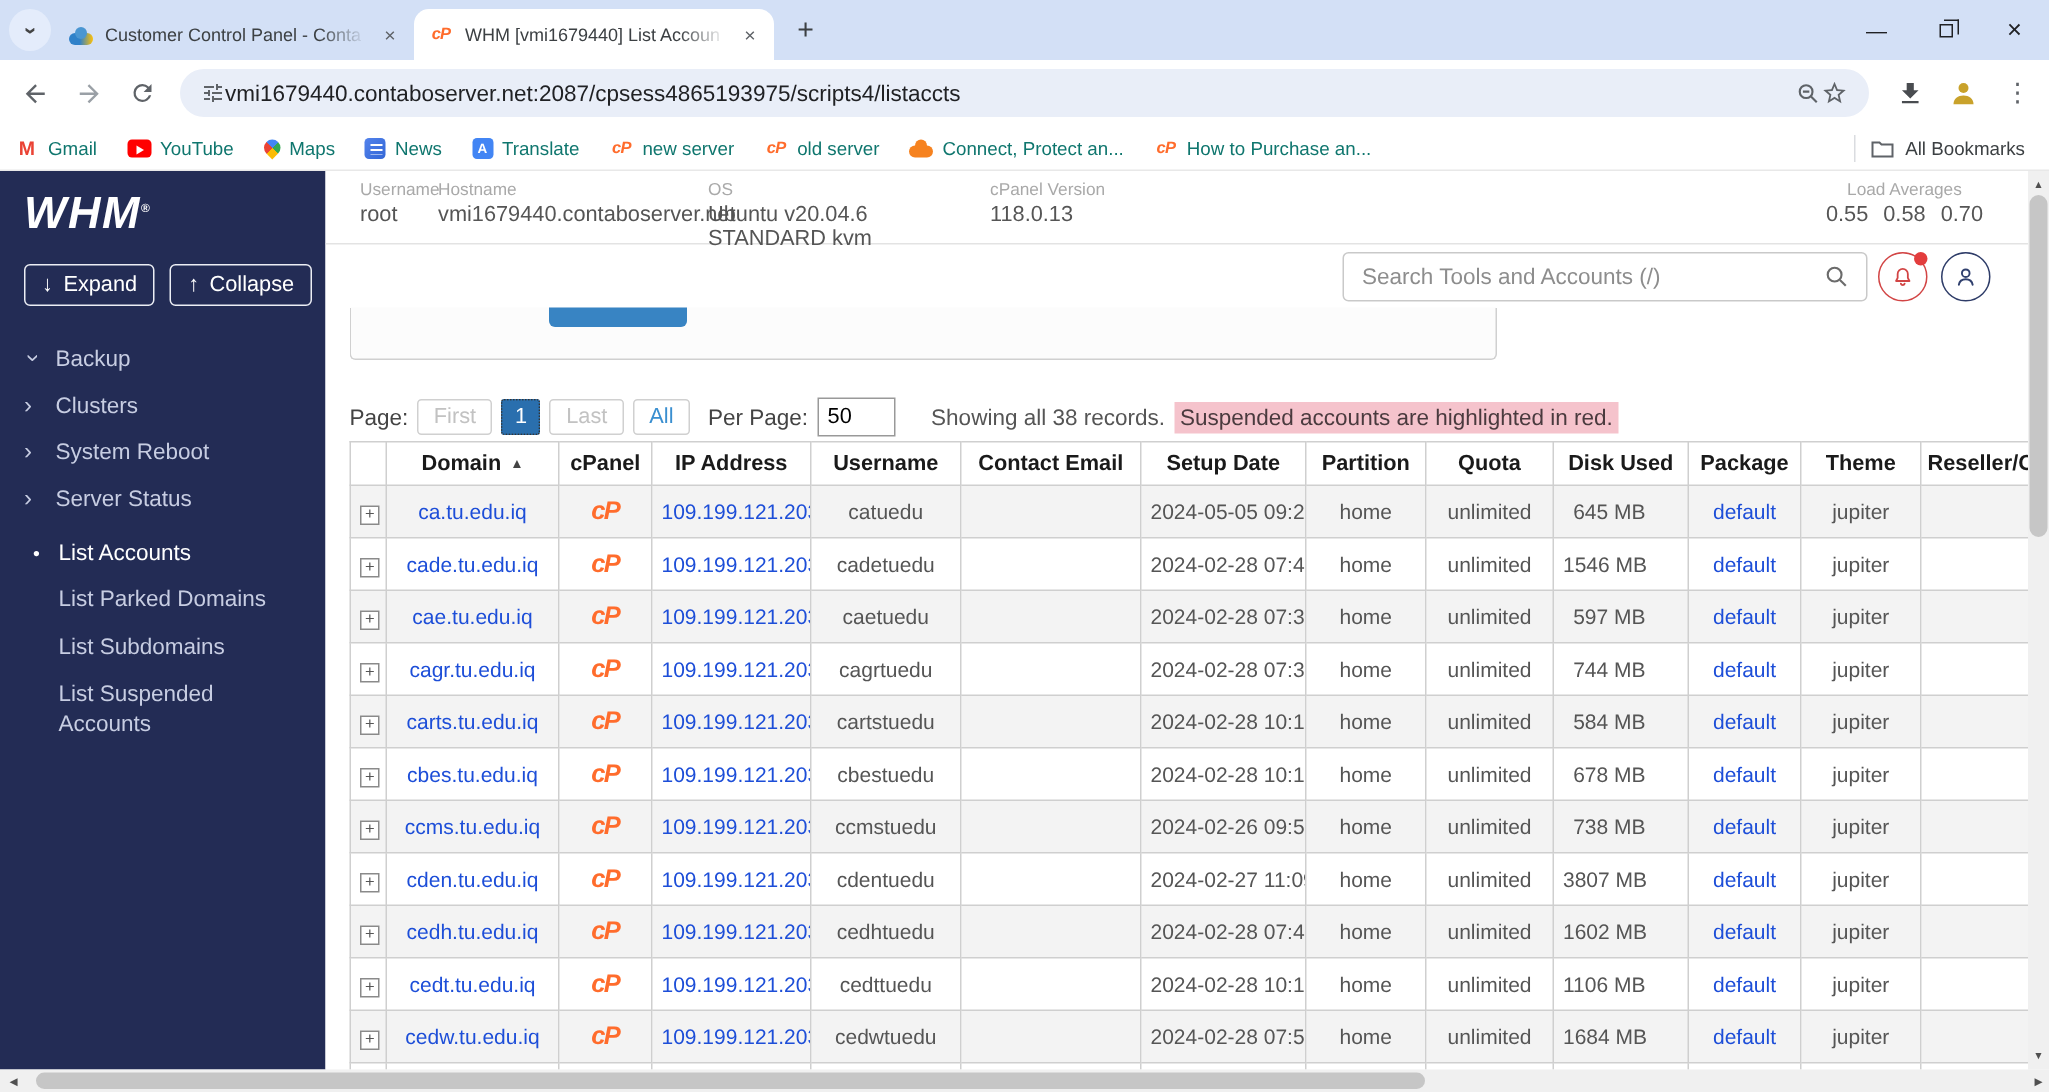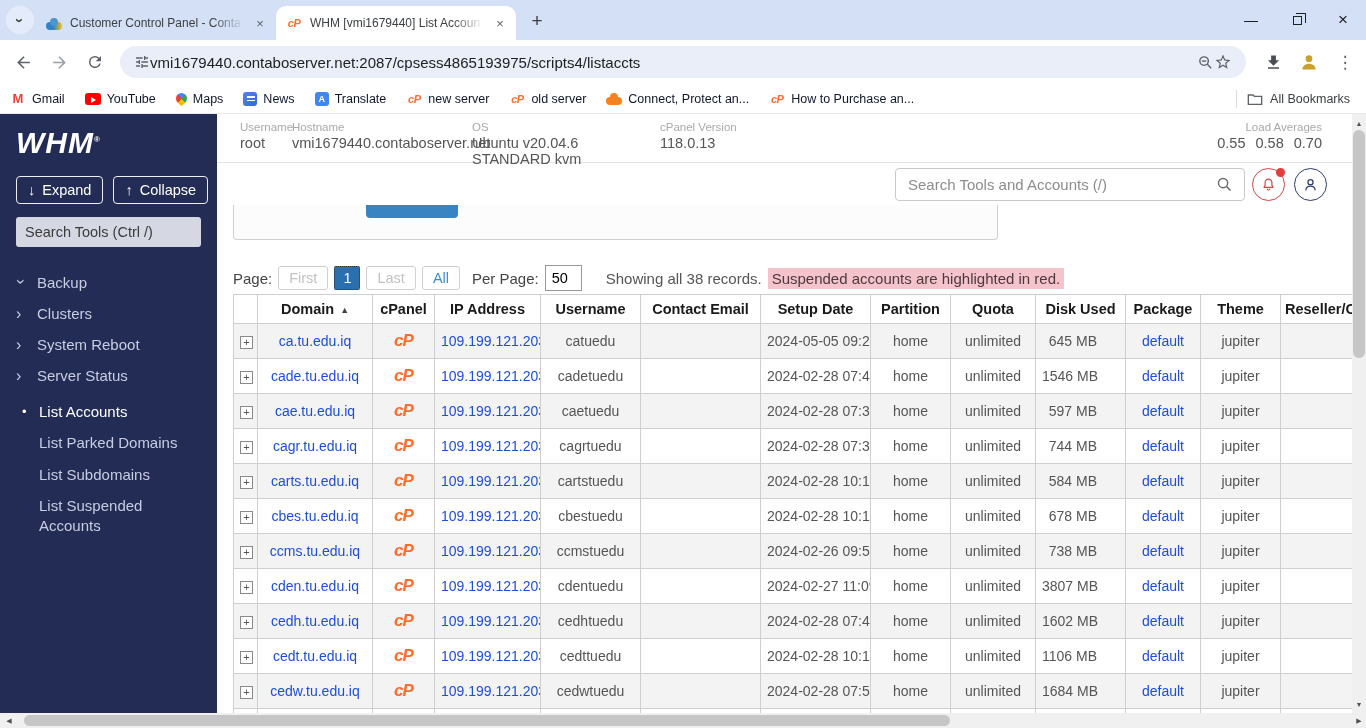--- a/index.html
+++ b/index.html
@@ -29,21 +29,21 @@
 
   .toolbar { position:absolute; left:0; top:40px; width:1366px; height:44px; background:#fff; }
   .nav-ico { position:absolute; top:11px; width:22px; height:22px; display:flex; align-items:center; justify-content:center; cursor:pointer; }
   .omnibox { position:absolute; left:120px; top:6px; width:1126px; height:32px; background:#e9eef8; border-radius:16px;
     display:flex; align-items:center; padding:0 14px; gap:0; }
   .omni-url { font-size:15px; color:#202124; flex:1; white-space:nowrap; overflow:hidden; }
 
   .bookmarks-bar { position:absolute; left:0; top:84px; width:1366px; height:30px; background:#fff;
     border-bottom:1px solid #e8e8e8; display:flex; align-items:center; padding:0 10px; }
   .bm-list { display:flex; align-items:center; gap:20px; flex:1; }
-  .bm-item { display:flex; align-items:center; gap:6px; font-size:12.5px; color:#0f172a; cursor:pointer; white-space:nowrap; }
+  .bm-item { display:flex; align-items:center; gap:6px; font-size:12.5px; color:#0f766e; cursor:pointer; white-space:nowrap; }
   .bm-icon { width:16px; height:16px; display:inline-flex; align-items:center; justify-content:center; flex:none; position:relative; }
   .icon-gmail::before { content:"M"; color:#ea4335; font-weight:900; font-size:13px; }
   .icon-youtube { width:16px; height:12px; background:#f00; border-radius:3px; }
   .icon-youtube::before { content:""; position:absolute; left:6px; top:4px; border-left:5px solid #fff;
     border-top:3px solid transparent; border-bottom:3px solid transparent; }
   .icon-maps { width:11px; height:11px; border-radius:50% 50% 50% 0; transform:rotate(-45deg);
     background:conic-gradient(#4285f4 0 25%, #34a853 0 50%, #fbbc04 0 75%, #ea4335 0); }
   .icon-news { width:14px; height:14px; border-radius:3px; background:linear-gradient(135deg,#5383ec,#3367d6); }
   .icon-news::before { content:""; position:absolute; left:4px; top:4px; width:8px; height:7px;
     background:repeating-linear-gradient(#fff 0 1.5px, transparent 1.5px 3.5px); }
@@ -81,21 +81,21 @@
   .nav-child.active .bullet { display:inline; }
 
   .main { position:absolute; left:217px; top:0; width:1149px; height:599px; background:#fff; overflow:hidden; }
 
   .server-bar { position:absolute; left:0; top:0; width:100%; height:49px; border-bottom:1px solid #e3e3e3;
     display:flex; padding:7px 0 0 23px; }
   .si-col { margin-right:0; }
   .si-label { font-size:11.5px; color:#a9a9a9; margin-bottom:2px; }
   .si-value { font-size:14.5px; color:#555; }
   .si-username { width:52px; } .si-hostname { width:180px; } .si-os { width:188px; }
-  .si-load { margin-left:auto; text-align:right; padding-right:44px; }
+  .si-load { margin-left:auto; text-align:center; padding-right:44px; }
   .si-load .si-value { word-spacing:6px; }
 
   .acct-search { position:absolute; left:678px; top:54px; width:350px; height:33px; border:1px solid #c9c9c9;
     border-radius:4px; padding:0 36px 0 12px; font-size:15px; color:#333; font-family:inherit; }
   .acct-search::placeholder { color:#8d8d8d; opacity:1; }
   .acct-search-ico { position:absolute; left:999px; top:62px; pointer-events:none; }
   .circle-btn { position:absolute; top:54px; width:33px; height:33px; border-radius:50%; background:#fff;
     display:flex; align-items:center; justify-content:center; cursor:pointer; }
   .bell-btn { left:1035px; border:1.5px solid #d24545; }
   .bell-dot { position:absolute; right:-1px; top:-1px; width:9px; height:9px; border-radius:50%; background:#e33d3d; }
@@ -106,21 +106,21 @@
   .partial-btn { position:absolute; left:132px; top:0; width:92px; height:13px; background:#3884c3; border-radius:0 0 4px 4px; }
 
   .pagination { position:absolute; left:16px; top:150px; height:28px; display:flex; align-items:center; gap:6px;
     font-size:15px; color:#444; }
   .pg-btn { border:1px solid #d0d0d0; border-radius:3px; background:#fff; font-size:14.5px; padding:3px 10px;
     font-family:inherit; cursor:default; }
   .pg-disabled { color:#c2c2c2; }
   .pg-current { background:#2a6fae; color:#fff; border:1px dotted #333; border-radius:2px; padding:3px 8px; font-size:14.5px; cursor:pointer; }
   .pg-all { color:#3a8fd0; cursor:pointer; }
   .pg-label { margin-left:6px; }
-  .perpage-input { width:37px; height:26px; border:1px solid #999; font-size:14.5px; padding:0 6px; font-family:inherit; margin-right:10px; }
+  .perpage-input { width:52px; height:26px; border:1px solid #999; font-size:14.5px; padding:0 6px; font-family:inherit; margin-right:10px; }
   .records-text { margin-left:8px; color:#555; }
   .suspended-note { background:#f5c3cc; color:#4a3a3e; padding:2px 4px; }
 
   .accounts-table { position:absolute; left:16px; top:180px; border-collapse:collapse; table-layout:fixed; width:1167px;
     font-size:14px; background:#fff; }
   .accounts-table th, .accounts-table td { border:1px solid #cfcfcf; padding:6px; text-align:center; overflow:hidden; white-space:nowrap; }
   .accounts-table th { font-size:14.5px; font-weight:bold; color:#1a1a1a; padding:6px 4px; background:#fff; }
   .accounts-table td { color:#555; padding:7px 6px; }
   .accounts-table tbody tr:nth-child(odd) { background:#f3f3f3; }
   .sort-arrow { font-size:9px; color:#444; margin-left:6px; vertical-align:1px; }
@@ -275,21 +275,20 @@
     <div class="side-btns">
       <button class="side-btn">
           <span>↓</span>
           <span>Expand</span>
         </button>
       <button class="side-btn">
           <span>↑</span>
           <span>Collapse</span>
         </button>
     </div>
-    <input class="side-search" placeholder="Search Tools (Ctrl /)" style="">
     <div class="nav">
         <div class="nav-group">
     <div class="nav-group-header">
       <span class="chev expanded">›</span>
       <span>Backup</span>
     </div>
   </div>
         <div class="nav-group">
     <div class="nav-group-header">
       <span class="chev">›</span>

